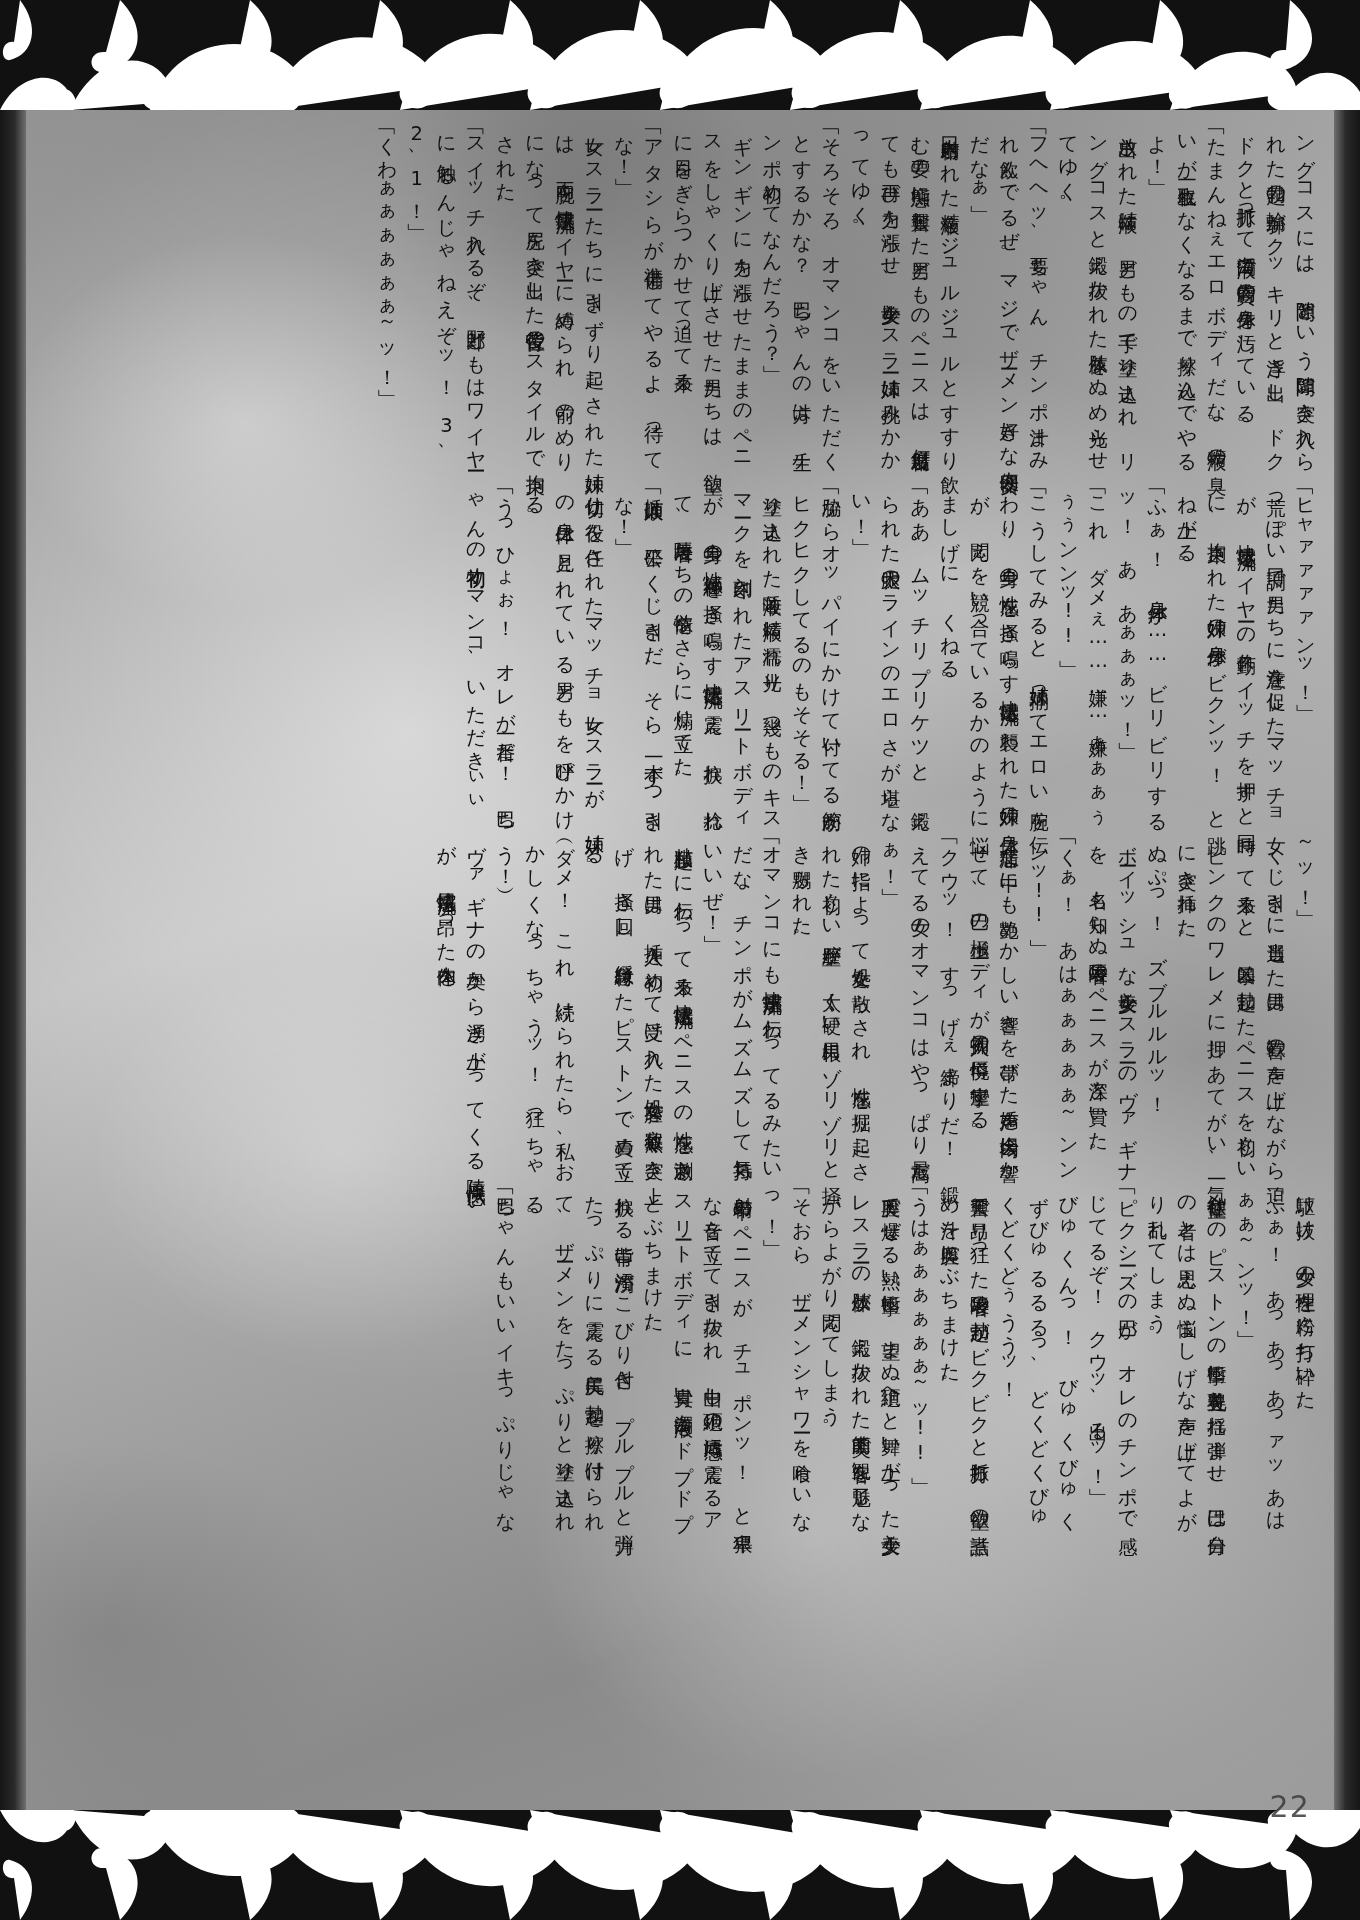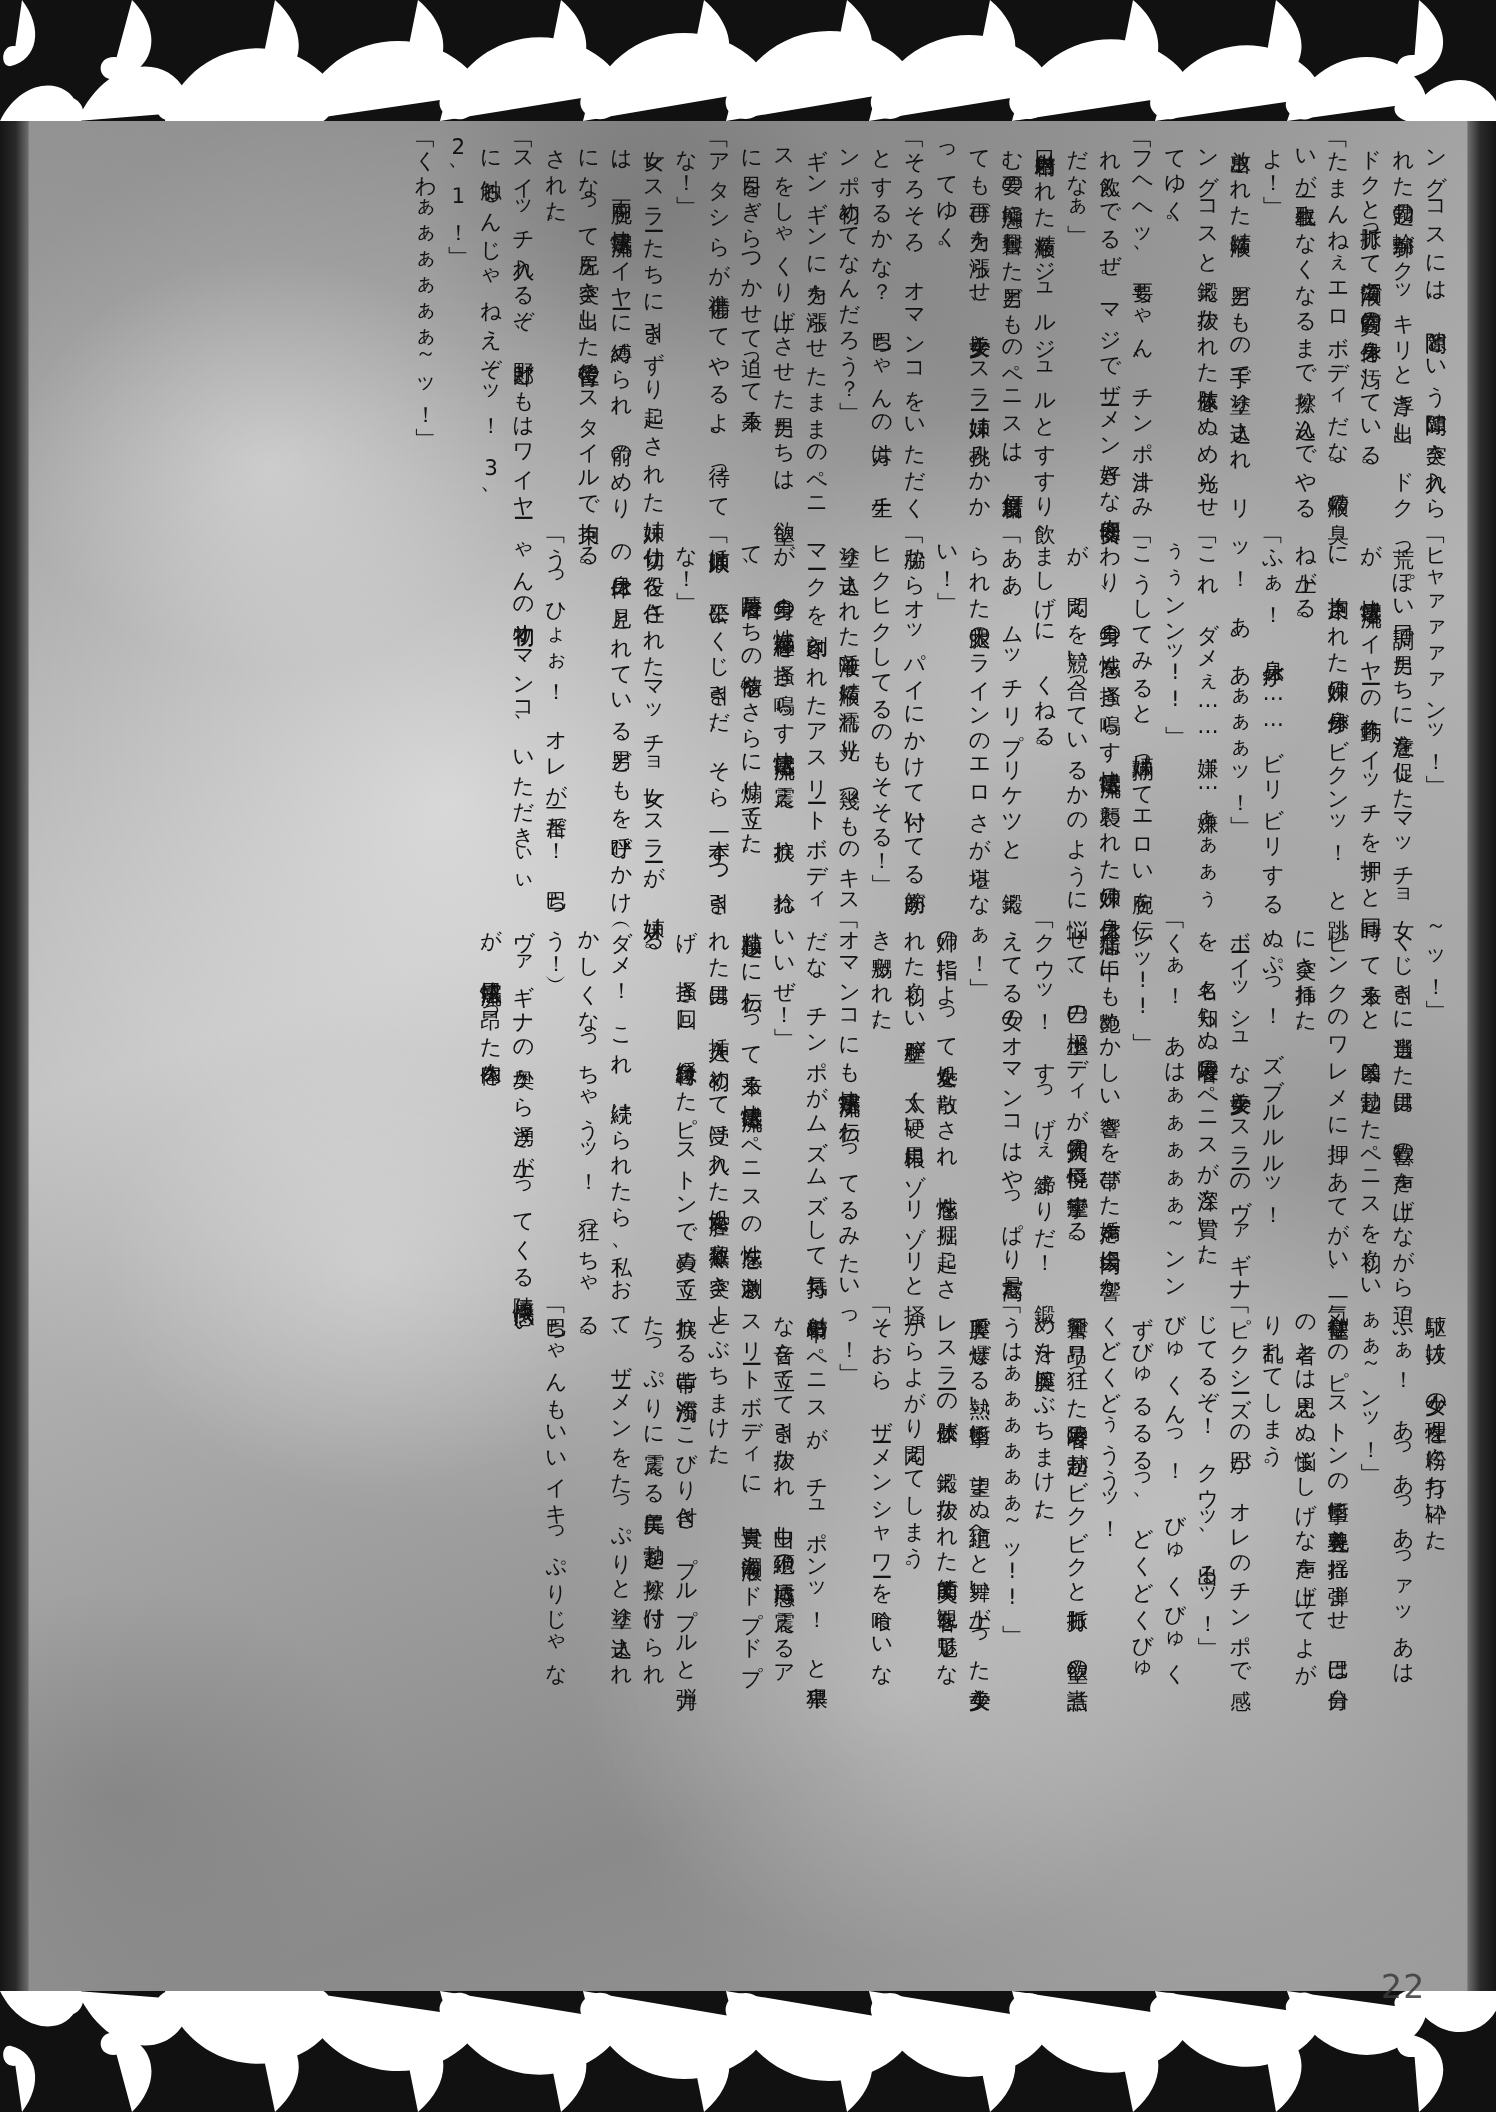--- a/index.html
+++ b/index.html
@@ -85,21 +85,21 @@
     font-feature-settings: "vert";
   }
   
   #grp1 { top: 10px;  right: 10px;  height: 340px; }
   #grp2 { top: 370px; right: 10px;  height: 340px; }
   #grp3 { top: 720px; right: 10px;  height: 340px; }
   #grp4 { top: 1070px; right: 10px; height: 340px; }
 
   .page-number {
     position: absolute;
-    right: 64px;
+    right: 50px;
     bottom: 96px;
     font-family: "DejaVu Sans", sans-serif;
     font-size: 30px;
     color: #3a3a3a;
     letter-spacing: 0.04em;
     z-index: 6;
     opacity: 0.85;
   }
 </style>
 </head>

